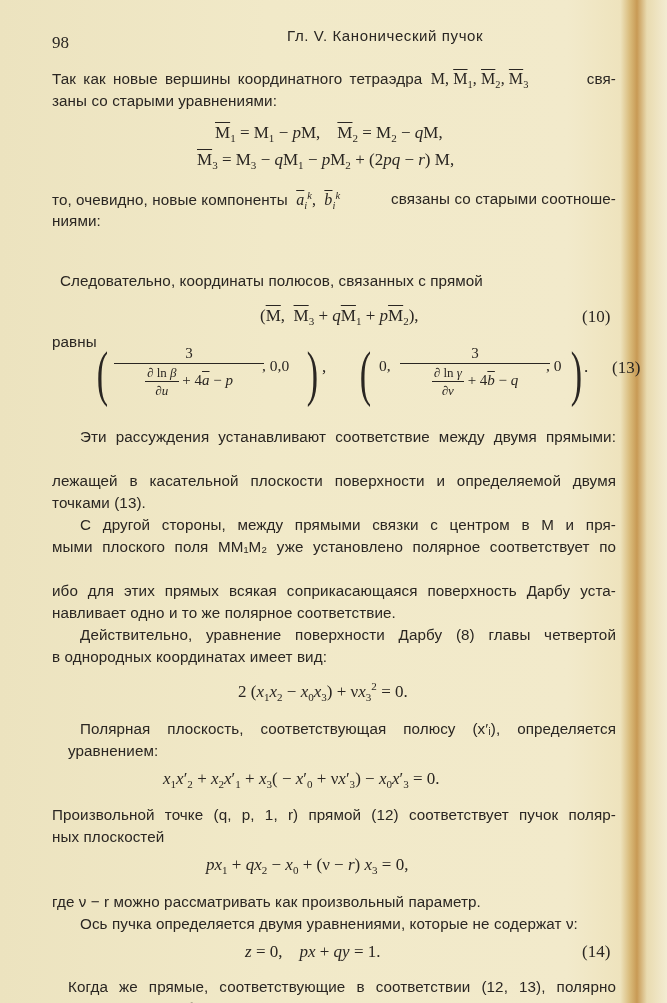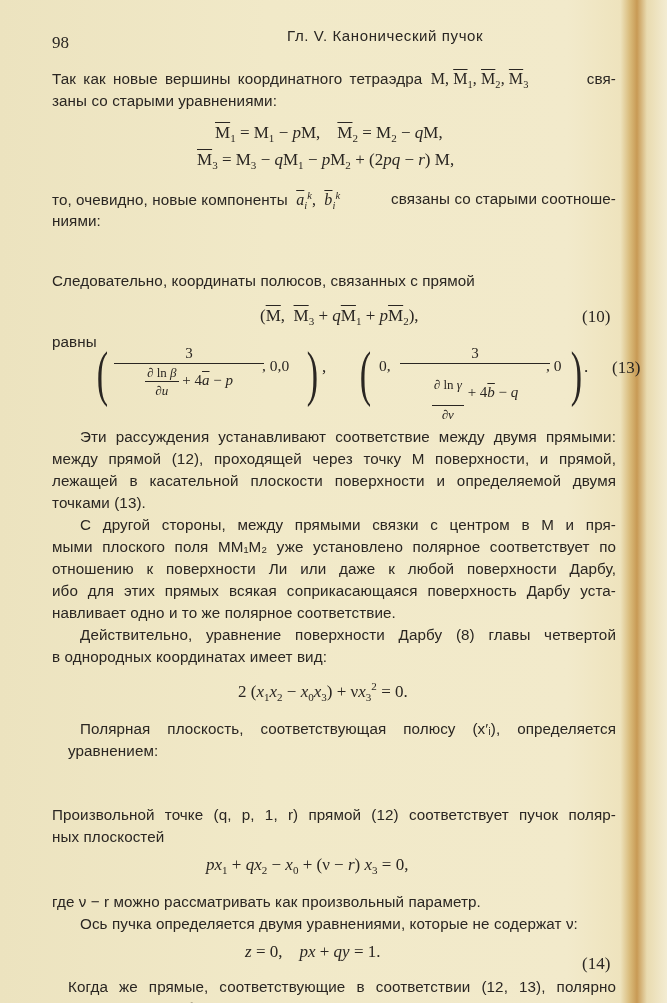--- a/index.html
+++ b/index.html
@@ -51,21 +51,21 @@
   </div>
 
   <div class="line" style="left:52px; top:190px; width:564px;">
     <span>то, очевидно, новые компоненты</span>
     <span class="serif" style="font-size:16px;">&nbsp;<i class="ov">a</i><sub><i>i</i></sub><sup><i>k</i></sup>,&nbsp; <i class="ov">b</i><sub><i>i</i></sub><sup><i>k</i></sup></span>
     <span style="position:absolute; right:0;">связаны со старыми соотноше-</span>
   </div>
   <div class="line" style="left:52px; top:212px;">ниями:</div>
 
 
-  <div class="line" style="left:52px; top:272px;text-align:right;">Следовательно, координаты полюсов, связанных с прямой</div>
+  <div class="line" style="left:60px; top:272px;text-align:right;">Следовательно, координаты полюсов, связанных с прямой</div>
 
   <div class="math" style="left:260px; top:306px;">
     (<span class="ov">M</span>,&nbsp; <span class="ov">M</span><sub>3</sub> + <i>q</i><span class="ov">M</span><sub>1</sub> + <i>p</i><span class="ov">M</span><sub>2</sub>),
   </div>
   <div class="eqno" style="left:582px; top:307px;">(10)</div>
 
   <div class="line" style="left:52px; top:333px;">равны</div>
 
   <div class="paren" style="left:92px; top:338px; font-size:62px; transform:scaleX(0.55);">(</div>
   <div class="math" style="left:114px; top:345px; font-size:15px;">
@@ -76,61 +76,62 @@
   </div>
   <div class="math" style="left:262px; top:357px; font-size:15.5px;">, 0,0</div>
   <div class="paren" style="left:302px; top:338px; font-size:62px; transform:scaleX(0.55);">)</div>
   <div class="math" style="left:322px; top:357px;">,</div>
 
   <div class="paren" style="left:355px; top:338px; font-size:62px; transform:scaleX(0.55);">(</div>
   <div class="math" style="left:379px; top:357px; font-size:15.5px;">0,</div>
   <div class="math" style="left:400px; top:345px; font-size:15px;">
     <span class="frac">
       <span class="num" style="width:142px;">3</span>
-      <span class="den"><span class="frac" style="font-size:13px;"><span class="num" style="padding:12px 2px;"><i>∂</i> ln <i>γ</i></span><span class="den"><i>∂v</i></span></span> + 4<i class="ov">b</i> − <i>q</i></span>
+      <span class="den"><span class="frac" style="font-size:13px;"><span class="num" style="padding:0 2px;"><i>∂</i> ln <i>γ</i></span><span class="den"><i>∂v</i></span></span> + 4<i class="ov">b</i> − <i>q</i></span>
     </span>
   </div>
   <div class="math" style="left:546px; top:357px; font-size:15.5px;">, 0</div>
   <div class="paren" style="left:566px; top:338px; font-size:62px; transform:scaleX(0.55);">)</div>
   <div class="math" style="left:584px; top:357px;">.</div>
   <div class="eqno" style="left:612px; top:358px;">(13)</div>
 
   <div class="line just" style="left:80px; top:428px; width:536px;">Эти рассуждения устанавливают соответствие между двумя прямыми:</div>
-  <div class="line just" style="left:52px; top:450px; width:564px;">между прямой (12), проходящей через точку M поверхности, и прямой,</div>
   <div class="line just" style="left:52px; top:472px; width:564px;">лежащей в касательной плоскости поверхности и определяемой двумя</div>
   <div class="line" style="left:52px; top:494px;">точками (13).</div>
 
   <div class="line just" style="left:80px; top:516px; width:536px;">С другой стороны, между прямыми связки с центром в M и пря-</div>
   <div class="line just" style="left:52px; top:538px; width:564px;">мыми плоского поля MM₁M₂ уже установлено полярное соответствует по</div>
-  <div class="line just" style="left:52px; top:560px; width:564px;">отношению к поверхности Ли или даже к любой поверхности Дарбу,</div>
   <div class="line just" style="left:52px; top:582px; width:564px;">ибо для этих прямых всякая соприкасающаяся поверхность Дарбу уста-</div>
   <div class="line" style="left:52px; top:604px;">навливает одно и то же полярное соответствие.</div>
 
   <div class="line just" style="left:80px; top:626px; width:536px;">Действительно, уравнение поверхности Дарбу (8) главы четвертой</div>
   <div class="line" style="left:52px; top:648px;">в однородных координатах имеет вид:</div>
 
   <div class="math" style="left:238px; top:680px;">
     2 (<i>x</i><sub>1</sub><i>x</i><sub>2</sub> − <i>x</i><sub>0</sub><i>x</i><sub>3</sub>) + ν<i>x</i><sub>3</sub><sup>2</sup> = 0.
   </div>
 
   <div class="line just" style="left:80px; top:720px; width:536px;">Полярная плоскость, соответствующая полюсу (x′ᵢ), определяется</div>
   <div class="line" style="left:68px; top:742px;">уравнением:</div>
 
+  <div class="math" style="left:163px; top:769px;">
+    <i>x</i><sub>1</sub><i>x</i>′<sub>2</sub> + <i>x</i><sub>2</sub><i>x</i>′<sub>1</sub> + <i>x</i><sub>3</sub>( − <i>x</i>′<sub>0</sub> + ν<i>x</i>′<sub>3</sub>) − <i>x</i><sub>0</sub><i>x</i>′<sub>3</sub> = 0.
+  </div>
 
   <div class="line just" style="left:52px; top:806px; width:564px;">Произвольной точке (q, p, 1, r) прямой (12) соответствует пучок поляр-</div>
   <div class="line" style="left:52px; top:828px;">ных плоскостей</div>
 
   <div class="math" style="left:206px; top:855px;">
     <i>px</i><sub>1</sub> + <i>qx</i><sub>2</sub> − <i>x</i><sub>0</sub> + (ν − <i>r</i>) <i>x</i><sub>3</sub> = 0,
   </div>
 
   <div class="line" style="left:52px; top:893px;">где ν − r можно рассматривать как произвольный параметр.</div>
   <div class="line" style="left:80px; top:915px;">Ось пучка определяется двумя уравнениями, которые не содержат ν:</div>
 
   <div class="math" style="left:245px; top:942px;">
     <i>z</i> = 0,&nbsp;&nbsp;&nbsp; <i>px</i> + <i>qy</i> = 1.
   </div>
-  <div class="eqno" style="left:582px; top:942px;margin-top:12px;">(14)</div>
+  <div class="eqno" style="left:582px; top:942px;">(14)</div>
 
   <div class="line just" style="left:68px; top:978px; width:548px;">Когда же прямые, соответствующие в соответствии (12, 13), полярно</div>
   <div class="line" style="left:34px; top:1000px;">сопряжены между собой?</div>
 
 </div>
 
 </body></html>

